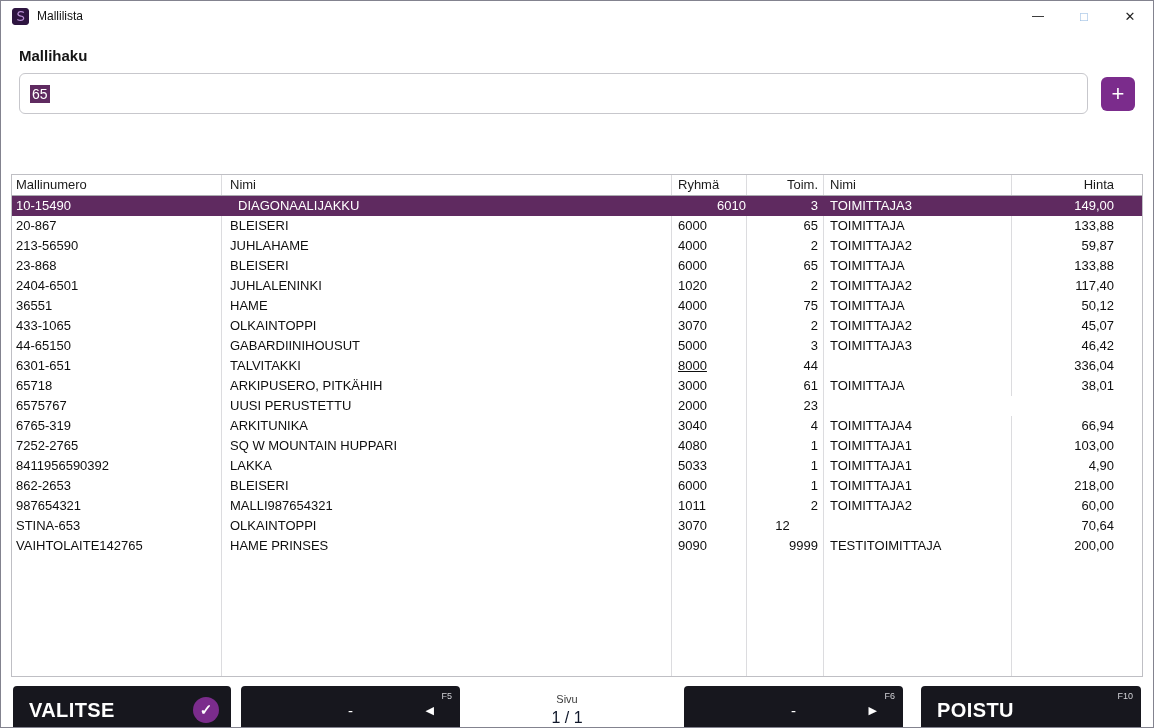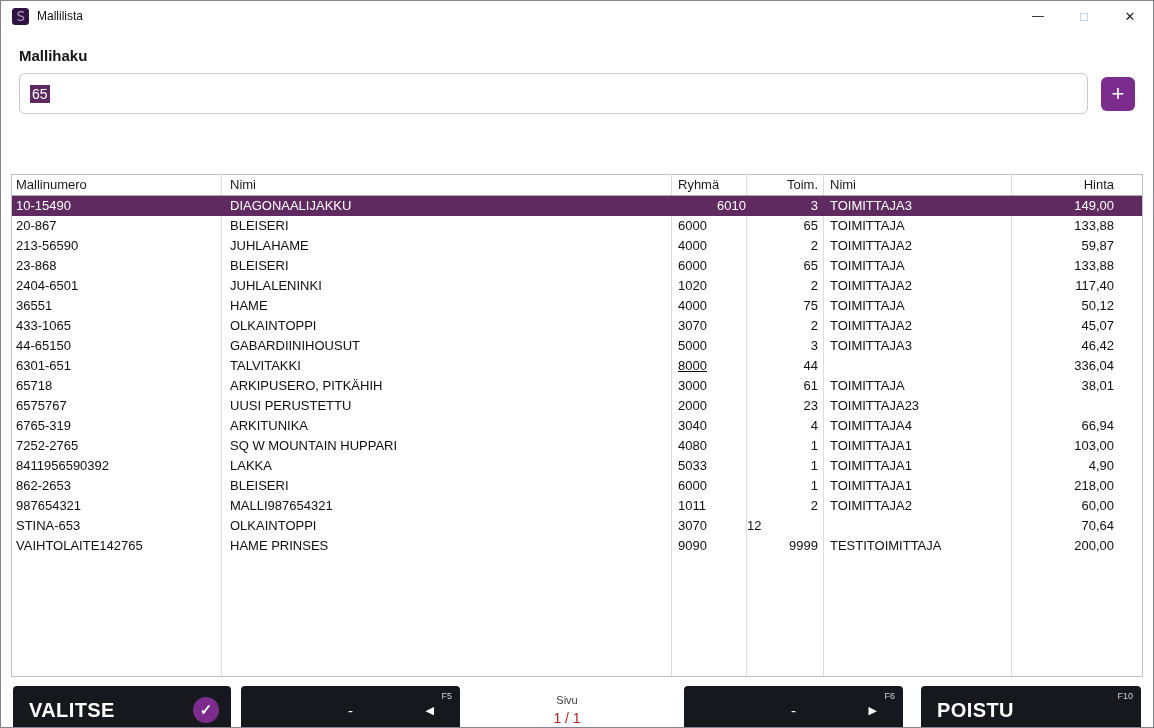--- a/index.html
+++ b/index.html
@@ -49,21 +49,21 @@
   .fbtn { height: 48px; background: var(--btn, #17171e); border: none; border-radius: 4px; color: #fff; position: relative; cursor: pointer; flex: 0 0 auto; }
   .valitse { width: 218px; }
   .btn-lbl { position: absolute; left: 16px; top: 50%; transform: translateY(-50%); font-weight: 700; font-size: 20px; letter-spacing: .4px; }
   .check-circle { position: absolute; right: 12px; top: 50%; transform: translateY(-50%); width: 26px; height: 26px; border-radius: 50%; background: var(--accent, #7b2c8c); color: #fff; font-size: 15px; line-height: 26px; text-align: center; font-weight: 700; }
   .navbtn { width: 219px; margin-left: 10px; }
   .dash { position: absolute; left: 50%; top: 50%; transform: translate(-50%,-50%); font-size: 15px; }
   .arrow { position: absolute; right: 26px; top: 50%; transform: translateY(-50%); font-size: 11px; }
   .keylabel { position: absolute; right: 8px; top: 5px; font-size: 9px; color: #d3d3d8; }
   .page-indicator { flex: 1; height: 48px; display: flex; flex-direction: column; align-items: center; justify-content: center; gap: 4px; }
   .page-label { font-size: 11px; color: #3c3c3c; }
-  .page-value { font-size: 14px; color: #b91c1c; }
+  .page-value { font-size: 16px; color: #0f172a; }
   .poistu { width: 220px; margin-left: 18px; }
 </style>
 </head>
 <body>
 
 <div class="window">
 
   <div class="titlebar">
     <div class="tb-left">
       <div class="app-icon">
@@ -98,21 +98,21 @@
         <div class="cell c0" style="text-align: left;">Mallinumero</div>
         <div class="cell c1" style="text-align: left;">Nimi</div>
         <div class="cell c2" style="text-align: left;">Ryhmä</div>
         <div class="cell c3" style="text-align: right;">Toim.</div>
         <div class="cell c4" style="text-align: left;">Nimi</div>
         <div class="cell c5" style="text-align: right;">Hinta</div>
       </div>
     <div class="tbody" id="tbody">
         <div class="trow selected">
           <div class="cell c0" style="text-align: left;">10-15490</div>
-          <div class="cell c1" style="text-align: left;">DIAGONAALIJAKKU</div>
+          <div class="cell c1" style="text-align: left; margin-left: 8px;">DIAGONAALIJAKKU</div>
           <div class="cell c2" style="text-align: right;">6010</div>
           <div class="cell c3" style="text-align: right;">3</div>
           <div class="cell c4" style="text-align: left;">TOIMITTAJA3</div>
           <div class="cell c5" style="text-align: right;">149,00</div>
         </div>
         <div class="trow">
           <div class="cell c0" style="text-align: left;">20-867</div>
           <div class="cell c1" style="text-align: left;">BLEISERI</div>
           <div class="cell c2" style="text-align: left;">6000</div>
           <div class="cell c3" style="text-align: right;">65</div>
@@ -181,21 +181,20 @@
           <div class="cell c2" style="text-align: left;">3000</div>
           <div class="cell c3" style="text-align: right;">61</div>
           <div class="cell c4" style="text-align: left;">TOIMITTAJA</div>
           <div class="cell c5" style="text-align: right;">38,01</div>
         </div>
         <div class="trow">
           <div class="cell c0" style="text-align: left;">6575767</div>
           <div class="cell c1" style="text-align: left;">UUSI PERUSTETTU</div>
           <div class="cell c2" style="text-align: left;">2000</div>
           <div class="cell c3" style="text-align: right;">23</div>
-          <div class="cell c4" style="text-align: left;">TOIMITTAJA23</div>
           <div class="cell c5" style="text-align: right;"></div>
         </div>
         <div class="trow">
           <div class="cell c0" style="text-align: left;">6765-319</div>
           <div class="cell c1" style="text-align: left;">ARKITUNIKA</div>
           <div class="cell c2" style="text-align: left;">3040</div>
           <div class="cell c3" style="text-align: right;">4</div>
           <div class="cell c4" style="text-align: left;">TOIMITTAJA4</div>
           <div class="cell c5" style="text-align: right;">66,94</div>
         </div>
@@ -228,21 +227,21 @@
           <div class="cell c1" style="text-align: left;">MALLI987654321</div>
           <div class="cell c2" style="text-align: left;">1011</div>
           <div class="cell c3" style="text-align: right;">2</div>
           <div class="cell c4" style="text-align: left;">TOIMITTAJA2</div>
           <div class="cell c5" style="text-align: right;">60,00</div>
         </div>
         <div class="trow">
           <div class="cell c0" style="text-align: left;">STINA-653</div>
           <div class="cell c1" style="text-align: left;">OLKAINTOPPI</div>
           <div class="cell c2" style="text-align: left;">3070</div>
-          <div class="cell c3" style="text-align: left;">12</div>
+          <div class="cell c3" style="text-align: center;">12</div>
           <div class="cell c4" style="text-align: left;"></div>
           <div class="cell c5" style="text-align: right;">70,64</div>
         </div>
         <div class="trow">
           <div class="cell c0" style="text-align: left;">VAIHTOLAITE142765</div>
           <div class="cell c1" style="text-align: left;">HAME PRINSES</div>
           <div class="cell c2" style="text-align: left;">9090</div>
           <div class="cell c3" style="text-align: right;">9999</div>
           <div class="cell c4" style="text-align: left;">TESTITOIMITTAJA</div>
           <div class="cell c5" style="text-align: right;">200,00</div>

